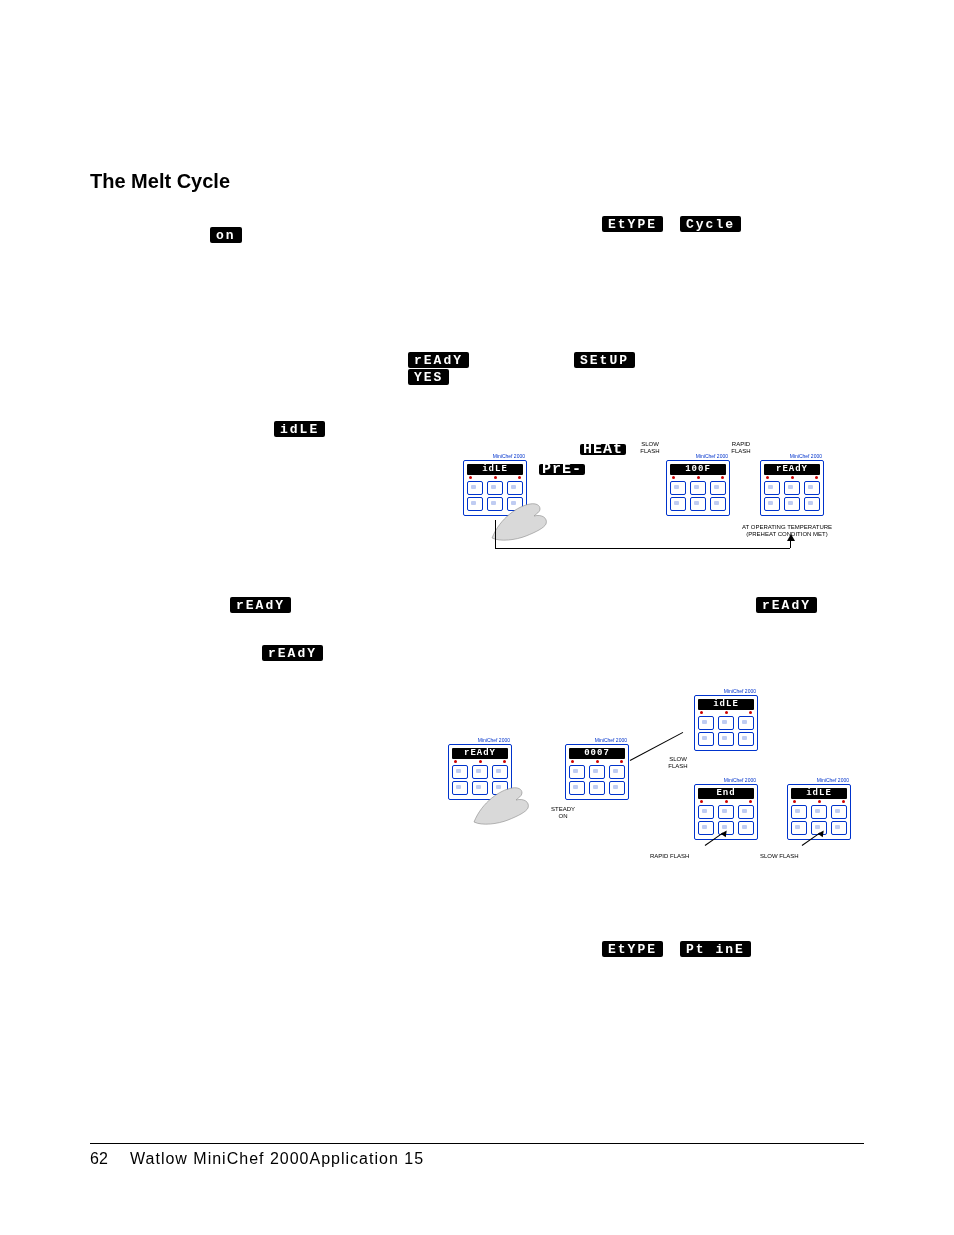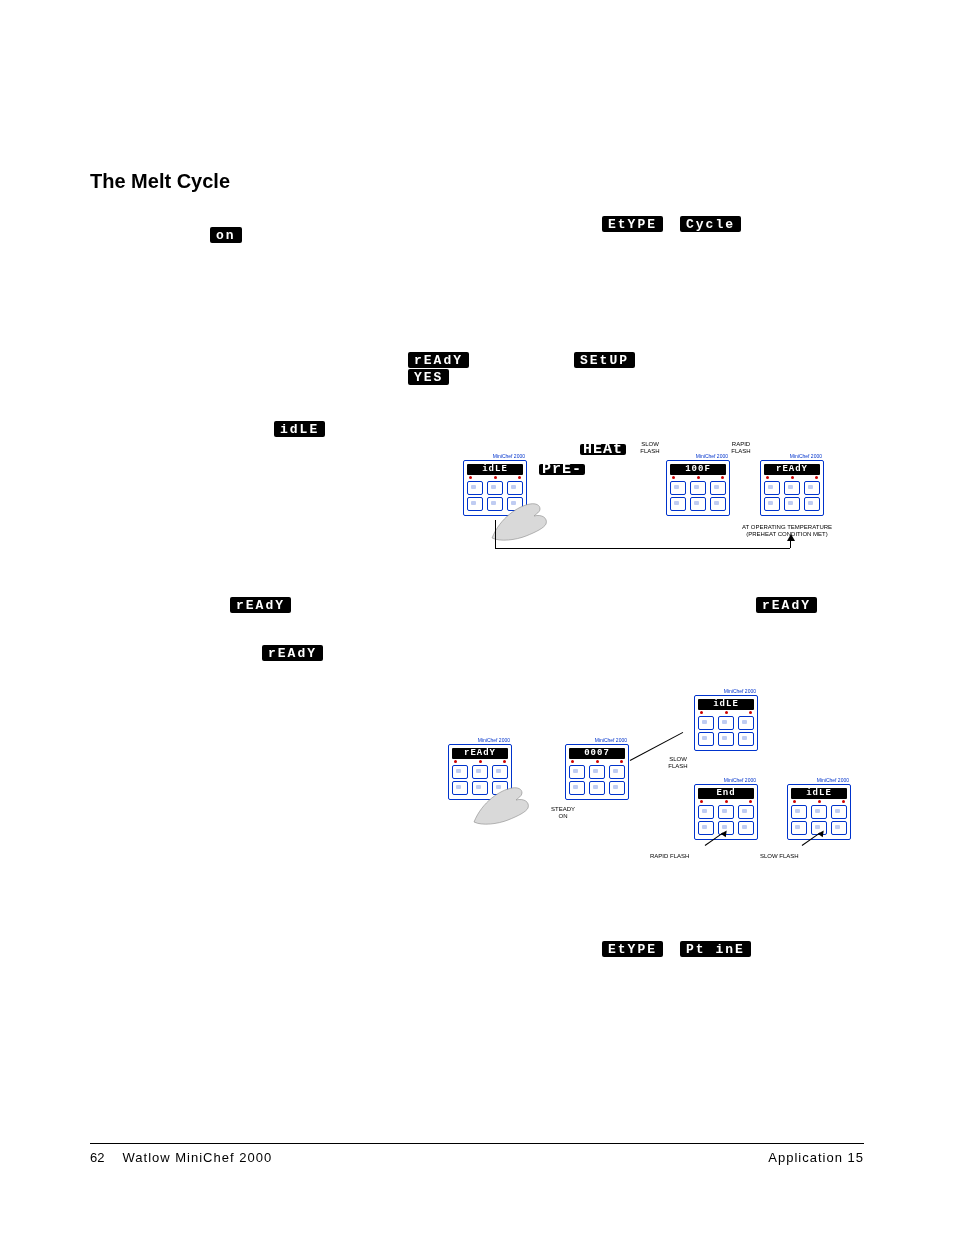--- a/index.html
+++ b/index.html
@@ -36,21 +36,21 @@
 .unit .leds{display:flex;justify-content:space-between;padding:1px 2px 0 2px}
 .unit .led{width:3px;height:3px;background:#cc0000;border-radius:50%}
 .unit .row{display:flex;justify-content:space-between;margin-top:2px}
 .unit .btn{width:14px;height:12px;border:1px solid #0033cc;border-radius:2px;position:relative}
 .unit .btn::after{content:"";position:absolute;left:3px;top:3px;width:5px;height:4px;background:#0033cc;opacity:.25;border-radius:1px}
 
 .note{font-size:6px;color:#000;text-align:center;line-height:1.1}
 .arrowline{position:absolute;background:#000}
 .footer{position:absolute;left:90px;right:90px;top:1143px}
 .footer .rule{height:1px;background:#000;margin-bottom:6px}
-.footer .row{display:flex;justify-content:space-between;font-size:13px}
+.footer .row{display:flex;justify-content:flex-start;font-size:16px}
 .footer .pg{font-weight:400}
 .footer .title{letter-spacing:1px}
 
 
 .hand{position:absolute;width:70px;height:46px}
 .hand svg{width:100%;height:100%}
 </style>
 </head>
 <body>
 

